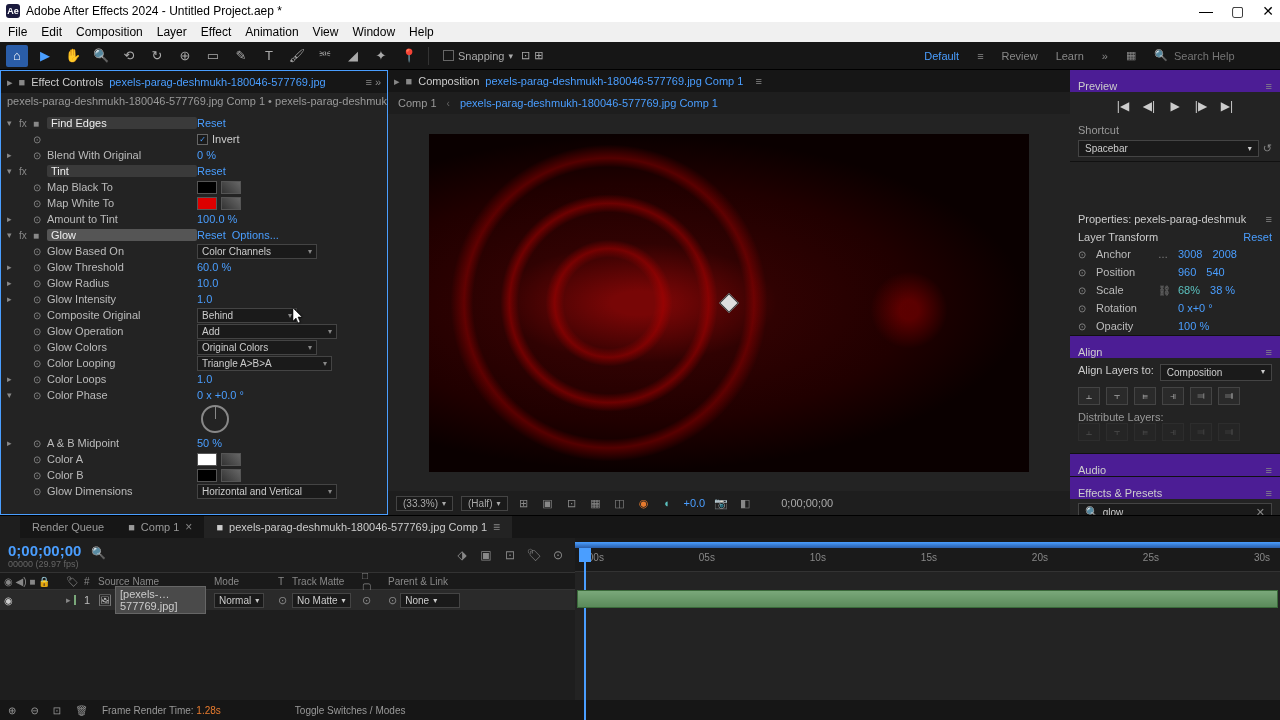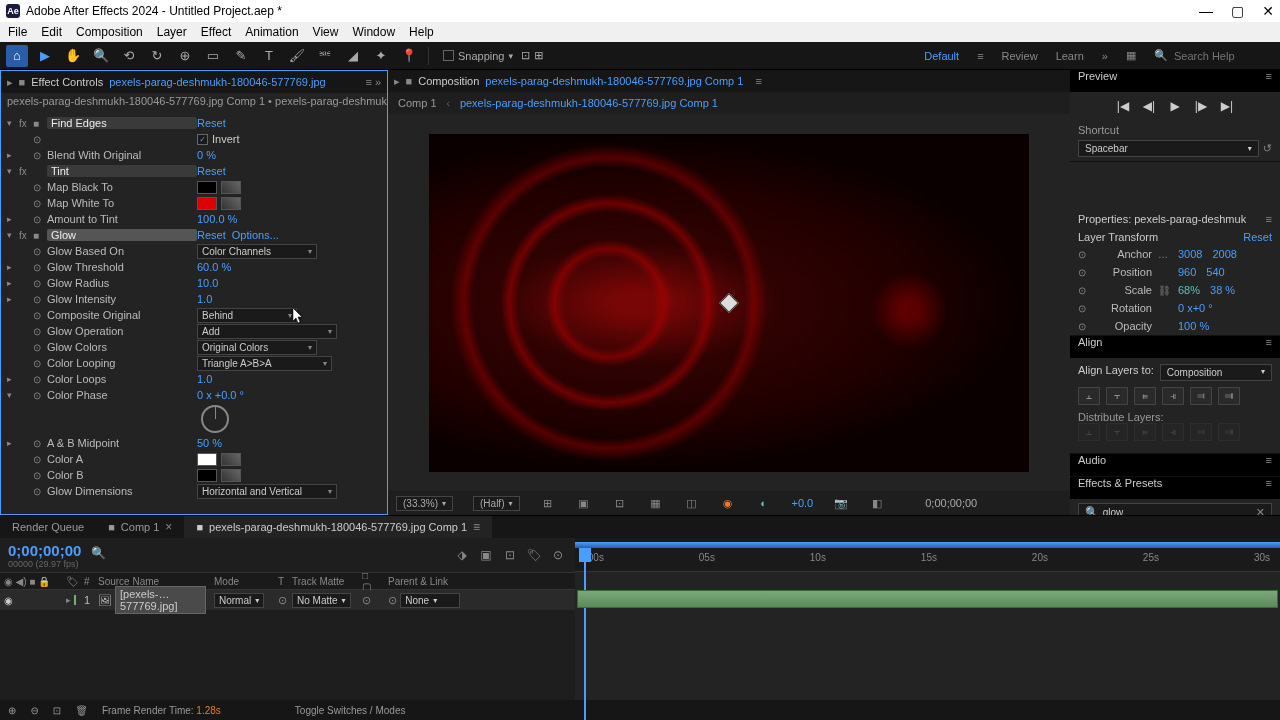--- a/index.html
+++ b/index.html
@@ -65,39 +65,39 @@
 .compview .tab .menu { margin-left: 6px; color: #888; }
 .compview .breadcrumb { height: 22px; padding: 0 10px; display: flex; align-items: center; gap: 10px; font-size: 11px; }
 .compview .breadcrumb .crumb { color: #999; }
 .compview .breadcrumb .crumb.active { color: #4a9eff; }
 .compview .breadcrumb .chev { color: #666; font-size: 10px; }
 .viewer { flex: 1; display: flex; align-items: center; justify-content: center; background: #232323; position: relative; }
 .canvas { width: 600px; height: 338px; background: radial-gradient(ellipse at 35% 50%, rgba(200,10,10,0.6) 5%, rgba(120,5,5,0.4) 25%, rgba(40,0,0,0.8) 50%, #0a0000 70%), #000; position: relative; overflow: hidden; }
 .canvas::before { content: ""; position: absolute; inset: 0; background: radial-gradient(circle at 30% 50%, transparent 10%, rgba(180,0,0,0.5) 12%, transparent 14%, transparent 20%, rgba(180,0,0,0.5) 22%, transparent 24%, transparent 30%, rgba(180,0,0,0.4) 32%, transparent 35%); }
 .canvas::after { content: ""; position: absolute; right: 10%; top: 30%; width: 120px; height: 150px; background: radial-gradient(circle, rgba(180,0,0,0.4) 10%, transparent 40%); border-radius: 50%; }
 .anchor { position: absolute; top: 50%; left: 50%; width: 14px; height: 14px; transform: translate(-50%,-50%) rotate(45deg); background: #ddd; border: 1px solid #333; }
-.viewer-footer { height: 24px; background: #1e1e1e; display: flex; align-items: center; padding: 0 8px; gap: 20px; font-size: 11px; color: #aaa; }
+.viewer-footer { height: 24px; background: #1e1e1e; display: flex; align-items: center; padding: 0 8px; gap: 8px; font-size: 11px; color: #aaa; }
 .viewer-footer .dd { background: #1a1a1a; border: 1px solid #444; padding: 1px 6px; font-size: 10px; display: flex; gap: 4px; align-items: center; }
 .viewer-footer .icon { width: 16px; height: 16px; display: flex; align-items: center; justify-content: center; font-size: 11px; color: #888; }
 .viewer-footer .exposure { color: #4a9eff; }
 .viewer-footer .timecode { margin-left: 20px; }
 
 
 .rightpanel { width: 210px; background: #232323; display: flex; flex-direction: column; }
 .rightpanel .section { border-bottom: 1px solid #111; }
-.rightpanel .section-header { height: 22px; background: #000000; display: flex; align-items: flex-start; padding: 0 8px; font-size: 11px; color: #ccc; }
+.rightpanel .section-header { height: 22px; background: #4c1d95; display: flex; align-items: flex-end; padding: 0 8px; font-size: 11px; color: #ccc; }
 .rightpanel .section-header .menu { margin-left: auto; color: #888; }
 .playcontrols { display: flex; justify-content: center; gap: 10px; padding: 6px 0; }
 .playcontrols .btn { width: 16px; height: 16px; color: #ccc; font-size: 12px; display: flex; align-items: center; justify-content: center; }
 .shortcut-row { padding: 4px 8px; display: flex; flex-direction: column; gap: 4px; }
 .shortcut-row .dd { background: #1a1a1a; border: 1px solid #444; padding: 2px 6px; font-size: 10px; display: flex; justify-content: space-between; align-items: center; }
 .prop-header { padding: 4px 8px; font-size: 11px; color: #ccc; display: flex; justify-content: space-between; margin-top: 47px; }
 .transform-row { display: flex; align-items: center; height: 18px; padding: 0 8px; font-size: 11px; gap: 6px; }
 .transform-row .stopwatch { width: 12px; color: #888; font-size: 10px; }
-.transform-row .label { flex: 0 0 56px; color: #bbb; text-align: right; }
+.transform-row .label { flex: 0 0 56px; color: #bbb; }
 .transform-row .val { color: #4a9eff; margin-right: 4px; }
 .transform-row .val.teal { color: #5bc0be; }
 .transform-row .link { width: 14px; color: #888; font-size: 10px; }
 .align-body { padding: 6px 8px; }
 .align-row { display: flex; align-items: flex-start; gap: 6px; font-size: 11px; margin-bottom: 6px; }
 .align-row .dd { background: #1a1a1a; border: 1px solid #444; padding: 2px 6px; font-size: 10px; flex: 1; display: flex; justify-content: space-between; }
 .align-buttons { display: flex; gap: 6px; margin-bottom: 6px; }
 .align-buttons .ab { width: 22px; height: 18px; background: #2a2a2a; border: 1px solid #444; display: flex; align-items: center; justify-content: center; font-size: 10px; color: #aaa; }
 .align-buttons .ab.dim { opacity: 0.3; }
 .efpresets { padding: 4px 0; }
@@ -105,21 +105,21 @@
 .efpresets .search input { background: transparent; border: none; color: #ccc; font-size: 10px; flex: 1; }
 .efpresets .tree { padding: 0 4px; font-size: 11px; }
 .efpresets .tree-item { padding: 1px 0 1px 8px; display: flex; align-items: center; gap: 4px; }
 .efpresets .tree-item.sub { padding-left: 24px; }
 .efpresets .tree-item.sub2 { padding-left: 40px; }
 .efpresets .tree-item .tw { width: 10px; font-size: 9px; color: #888; }
 .efpresets .tree-item .fx { width: 14px; height: 11px; background: #2a5da8; font-size: 7px; color: #fff; display: flex; align-items: center; justify-content: center; }
 
 
 .timeline { height: 205px; background: #1e1e1e; border-top: 1px solid #000; display: flex; flex-direction: column; }
-.timeline .tabs { height: 22px; background: #161616; display: flex; align-items: center; font-size: 11px; }
+.timeline .tabs { height: 22px; background: #161616; display: flex; align-items: center; font-size: 11px; margin-left: 20px; }
 .timeline .tabs .tab { padding: 0 12px; height: 100%; display: flex; align-items: center; gap: 6px; color: #999; }
 .timeline .tabs .tab.active { background: #232323; color: #ccc; }
 .timeline .tabs .tab .close { color: #888; font-size: 12px; }
 .timeline .tabs .tab .tabfile { color: #ccc; }
 .timeline-body { flex: 1; display: flex; }
 .tl-left { width: 575px; display: flex; flex-direction: column; }
 .tl-header { height: 34px; display: flex; align-items: center; padding: 0 8px; gap: 10px; }
 .tl-timecode { color: #4a9eff; font-size: 15px; font-weight: bold; }
 .tl-fps { color: #666; font-size: 9px; }
 .tl-search { width: 20px; height: 18px; color: #888; font-size: 12px; }

